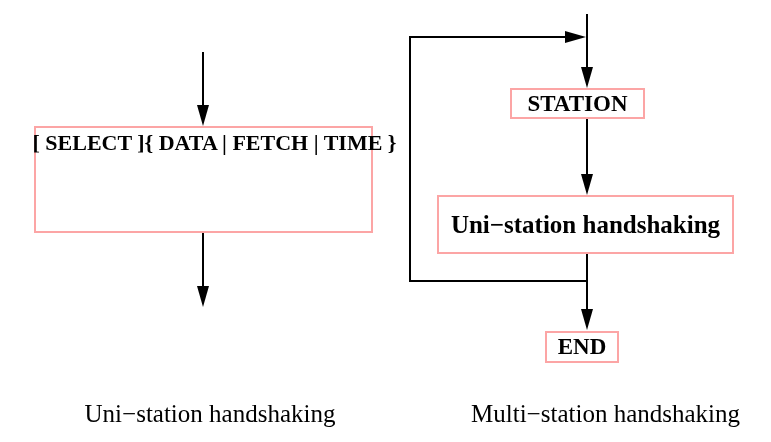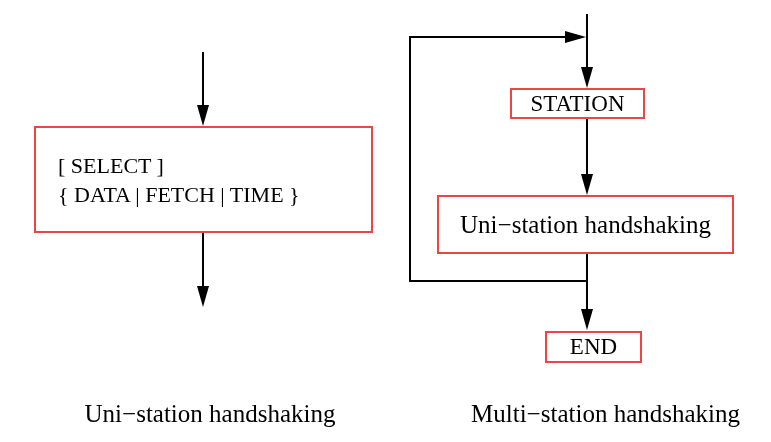--- a/index.html
+++ b/index.html
@@ -9,29 +9,30 @@
     height: 442px;
     background: #ffffff;
     color: #000000;
     font-family: "Liberation Serif", "DejaVu Serif", serif;
     overflow: hidden;
   }
   .line { position: absolute; background: #000000; }
   .box {
     position: absolute;
     box-sizing: border-box;
-    border: 2px solid #ef4444;
+    border: 2px solid #fca5a5;
     background: #ffffff;
     display: flex;
     align-items: center;
     justify-content: center;
     white-space: nowrap;
+    font-weight: bold;
   }
   .box.left-text {
-    flex-direction: column;
+    flex-direction: row;
     align-items: flex-start;
     justify-content: center;
     padding-left: 22px;
   }
   .ah-down {
     position: absolute; width: 0; height: 0;
     border-left: 6px solid transparent;
     border-right: 6px solid transparent;
     border-top: 21px solid #000000;
   }
@@ -65,21 +66,21 @@
   .r-loop-top-line   { left: 409px; top: 36px;  width: 156px; height: 2px; }
   .r-loop-top-head   { left: 565px; top: 31px; }
   .r-loop-left-line  { left: 409px; top: 36px;  width: 2px; height: 246px; }
   .r-loop-bottom-line{ left: 409px; top: 280px; width: 179px; height: 2px; }
   .r-station-box     { left: 510px; top: 88px;  width: 135px; height: 31px; }
   .r-arrow1-line     { left: 586px; top: 119px; width: 2px; height: 56px; }
   .r-arrow1-head     { left: 581px; top: 174px; }
   .r-process-box     { left: 437px; top: 195px; width: 297px; height: 59px; }
   .r-exit-line       { left: 586px; top: 254px; width: 2px; height: 56px; }
   .r-exit-head       { left: 581px; top: 309px; }
-  .r-end-box         { left: 545px; top: 331px; width: 97px; height: 32px; }
+  .r-end-box         { left: 545px; top: 331px; width: 74px; height: 32px; }
   .r-caption         { left: 440px; top: 399px; width: 300px; text-align: right; }
 </style>
 </head>
 <body>
 
 <div class="canvas">
 
   <div>
     <div class="line l-arrow-in-line"></div>
     <div class="ah-down l-arrow-in-head"></div>

